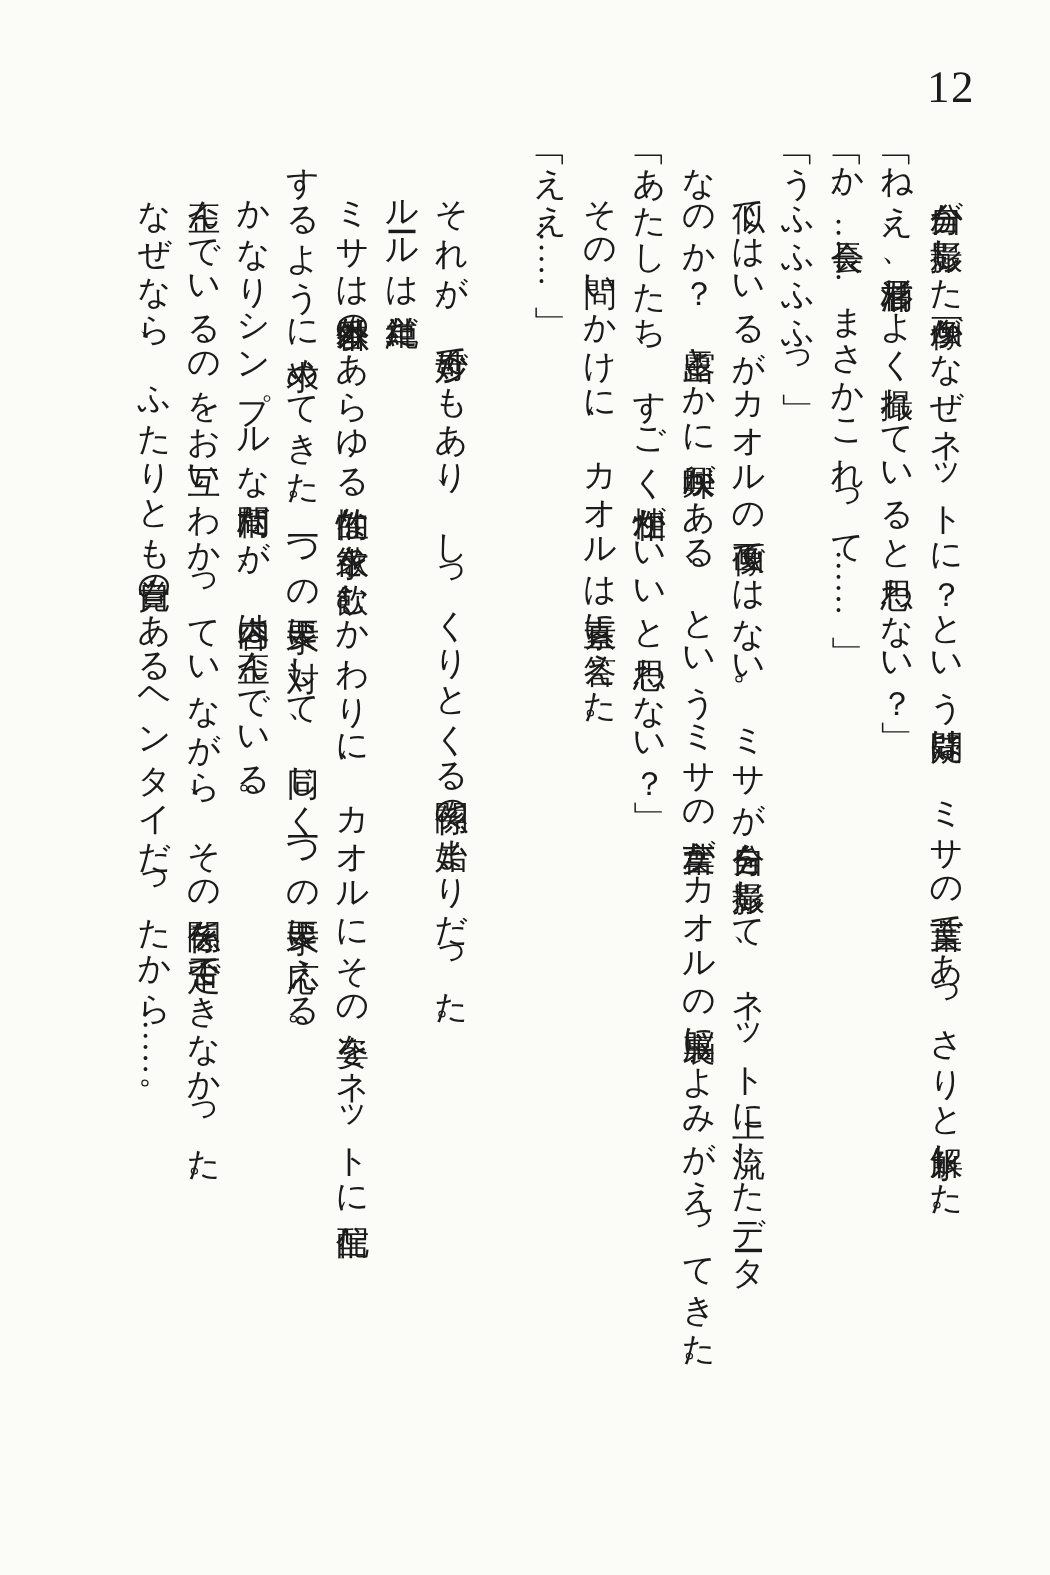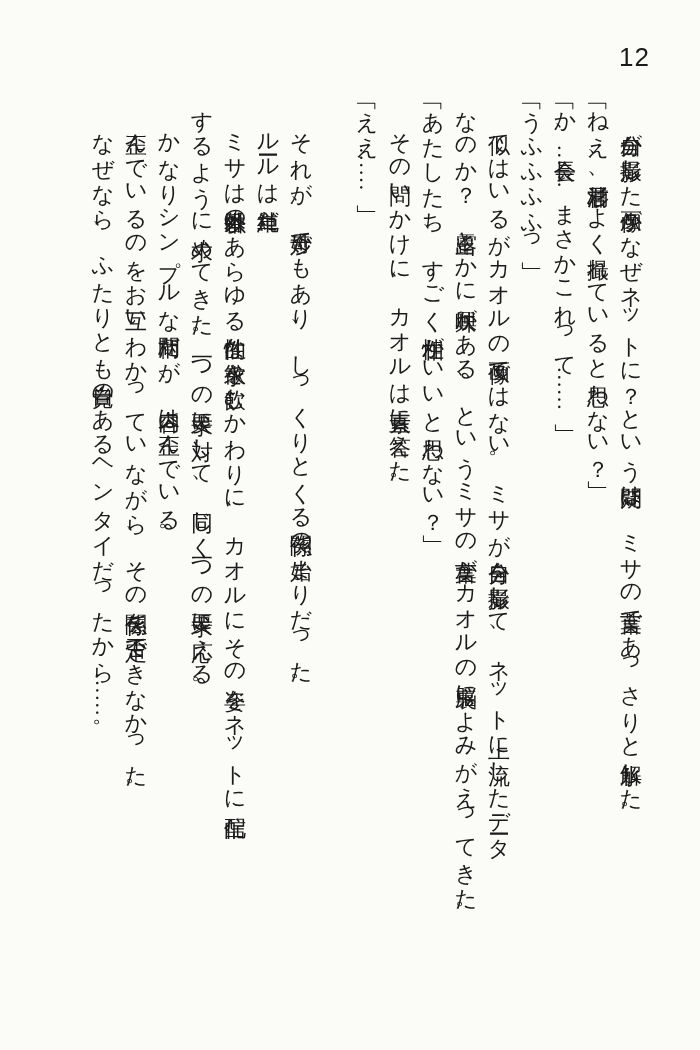--- a/index.html
+++ b/index.html
@@ -14,23 +14,23 @@
   }
   .page {
     position: relative;
     width: 700px;
     height: 1050px;
   }
   .page-number {
     position: absolute;
     top: 42px;
     right: 50px;
-    font-size: 26px;
+    font-size: 30px;
     letter-spacing: 1px;
-    font-family: Liberation Sans, sans-serif;
+    font-family: Liberation Serif, serif;
     margin-left: 12px;
   }
   .text-area {
     position: absolute;
     top: 96px;
     right: 52px;
     height: 915px;
     writing-mode: vertical-rl;
     text-orientation: mixed;
     font-size: 22px;

